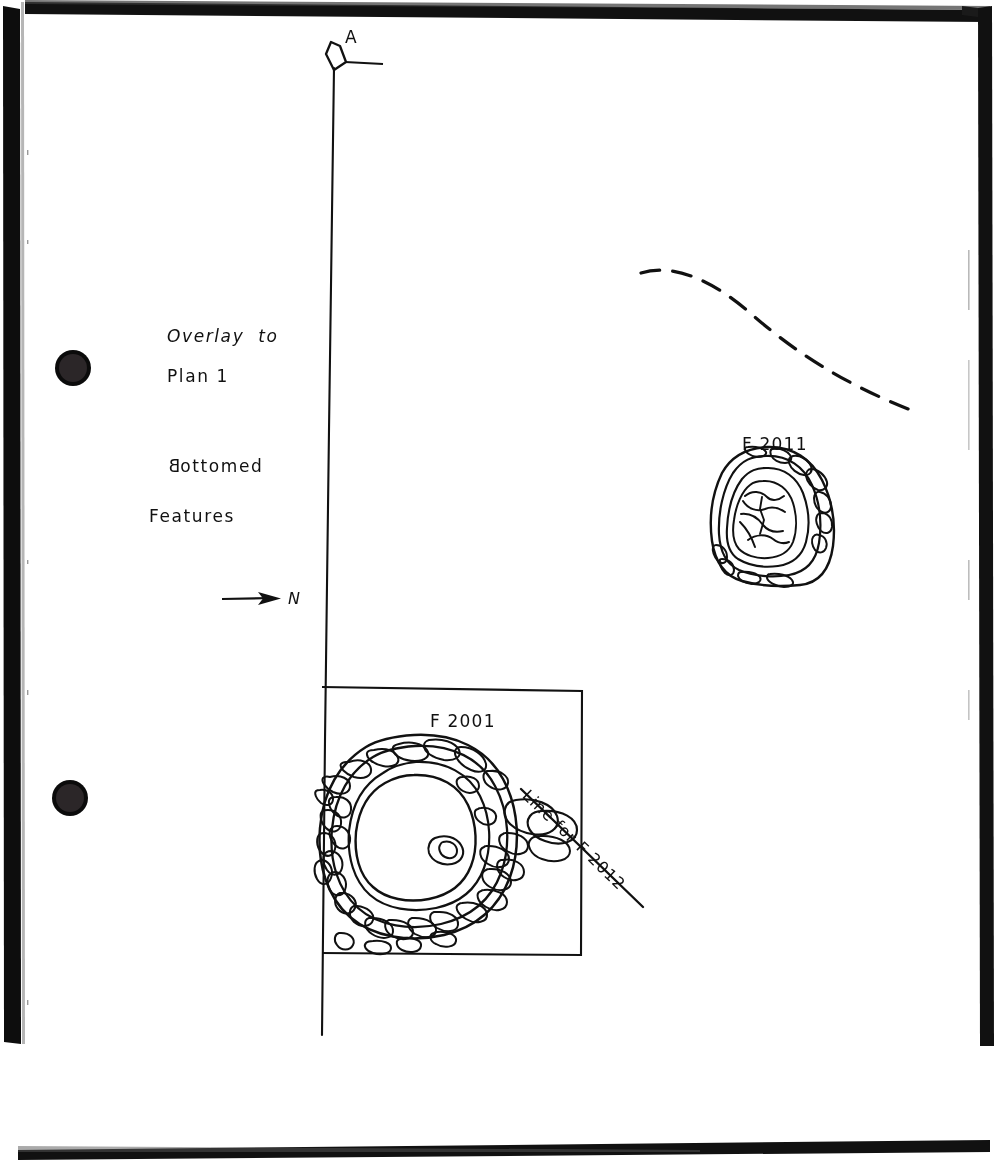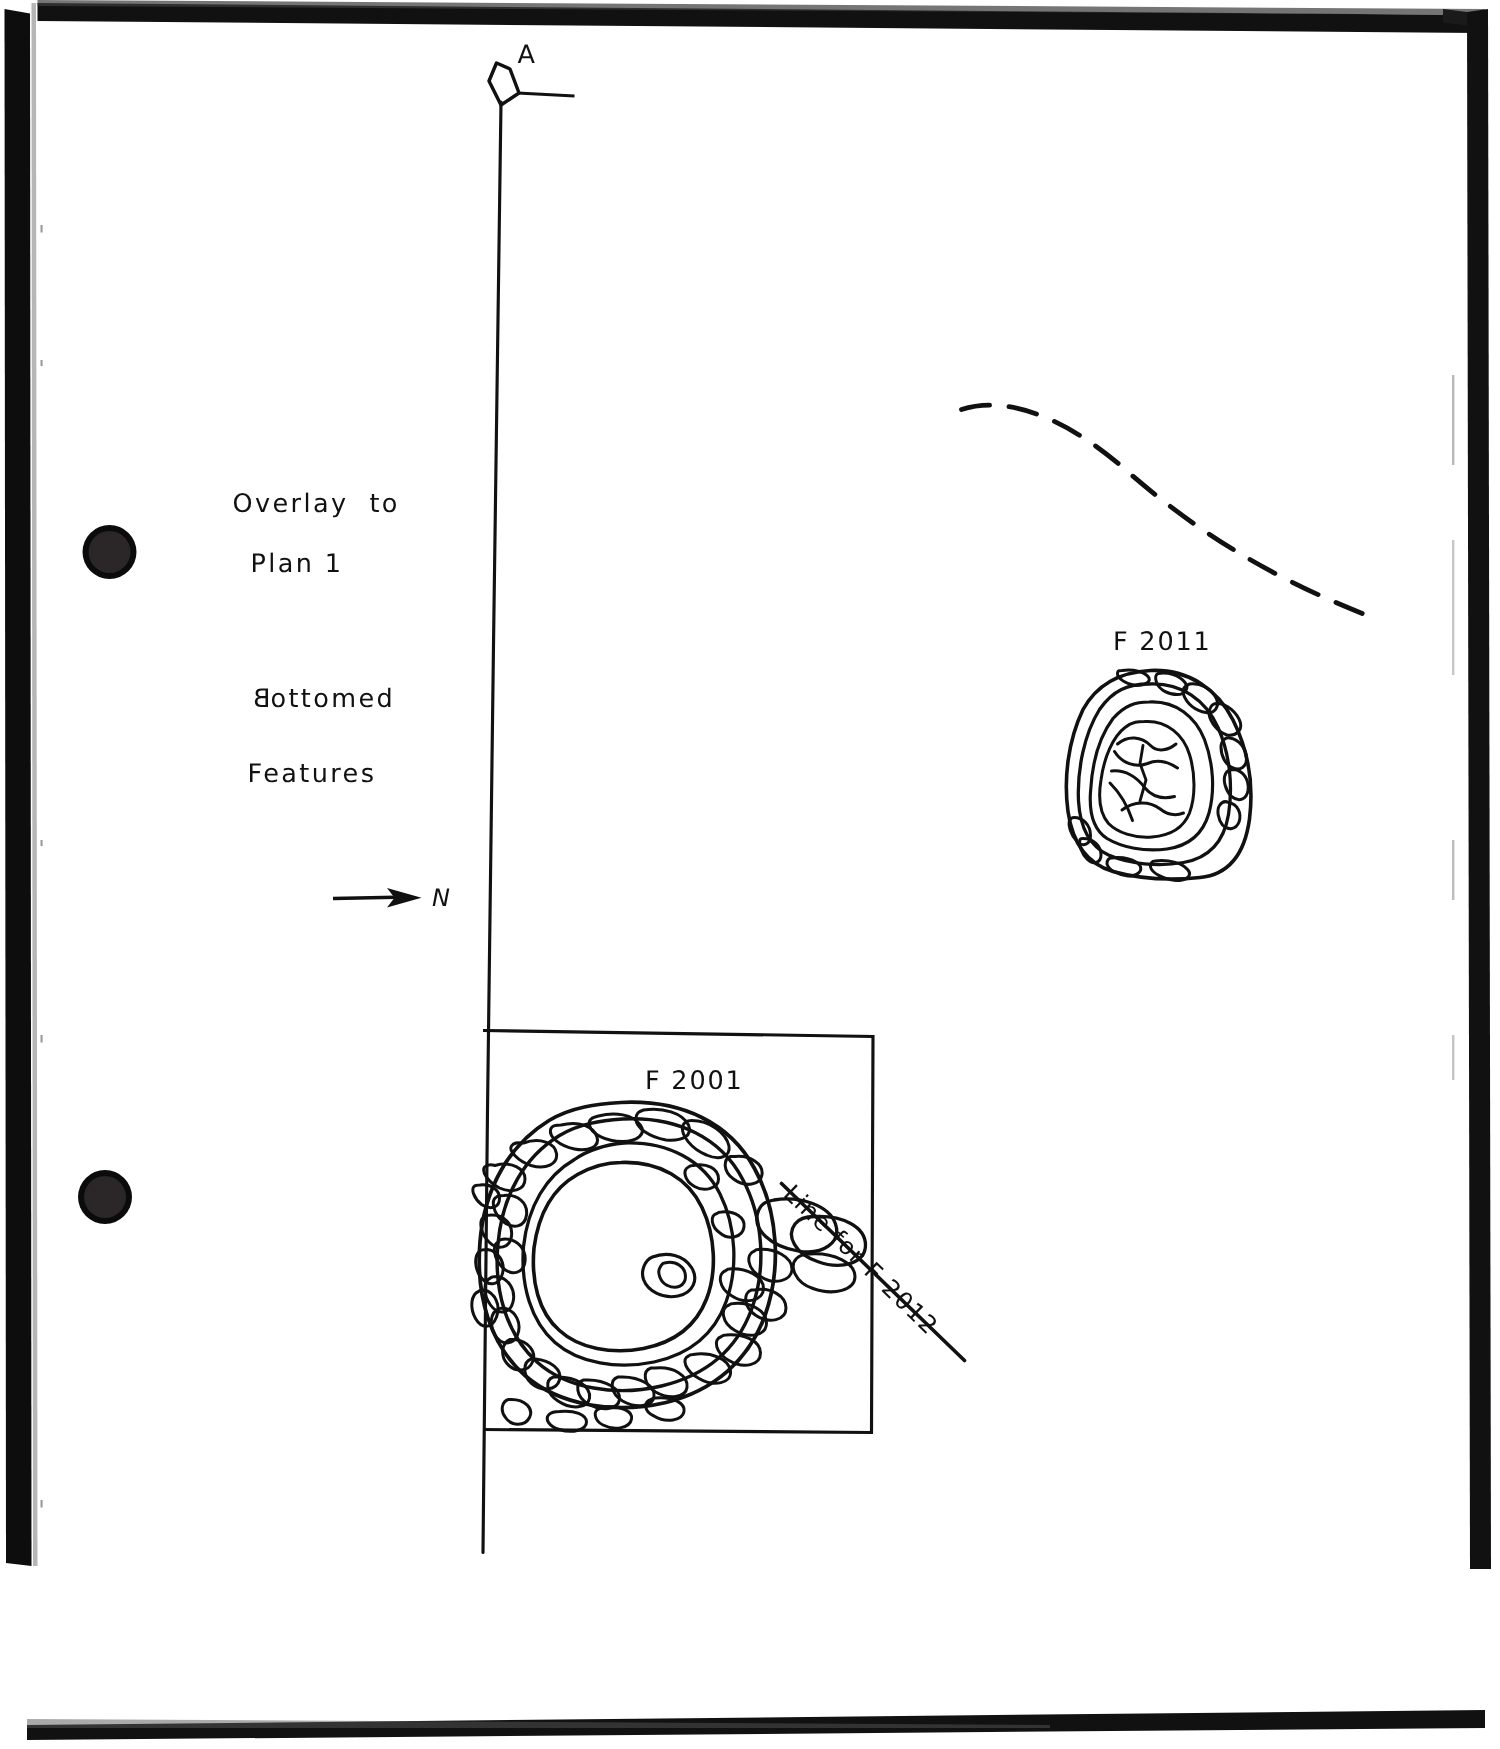--- a/index.html
+++ b/index.html
@@ -295,31 +295,31 @@
       <path stroke-width="2" d="M462,777 C471,775 479,779 479,786
         C479,792 470,795 463,791 C456,787 455,780 459,778 C460,777 461,777 462,777 Z"></path>
       <path stroke-width="2" d="M481,808 C490,807 497,812 496,818
         C495,825 486,827 480,822 C474,818 473,810 478,809 C479,808 480,808 481,808 Z"></path>
 
       <path stroke-width="2" d="M490,771 C500,770 509,776 508,783
         C507,790 497,792 489,786 C482,781 482,773 487,771 C488,771 489,771 490,771 Z"></path>
     </g>
   </svg>
 
-  <div class="lbl lbl-legend" style="left:155px;top:326px;">Overlay  to</div>
+  <div class="lbl lbl-legend" style="left:167px;top:326px;font-style:italic;">Overlay  to</div>
 
   <div class="lbl lbl-legend" style="left:167px;top:366px;">Plan 1</div>
 
   <div class="lbl lbl-legend" style="left:167px;top:456px;"><span class="mirrorB">B</span><span>ottomed</span></div>
 
-  <div class="lbl lbl-legend" style="left:165px;top:506px;">Features</div>
+  <div class="lbl lbl-legend" style="left:149px;top:506px;">Features</div>
 
   <div class="lbl lbl-north" style="left:288px;top:589px;">N</div>
 
   <div class="lbl lbl-point" style="left:345px;top:27px;">A</div>
 
-  <div class="lbl lbl-feature" style="left:742px;top:418px;">F 2011</div>
+  <div class="lbl lbl-feature" style="left:742px;top:434px;">F 2011</div>
 
   <div class="lbl lbl-feature" style="left:430px;top:711px;">F 2001</div>
 
   <div class="lbl lbl-diag" style="left:532px;top:786px;">Line for F 2012</div>
 
 </div>
 
 </body></html>

